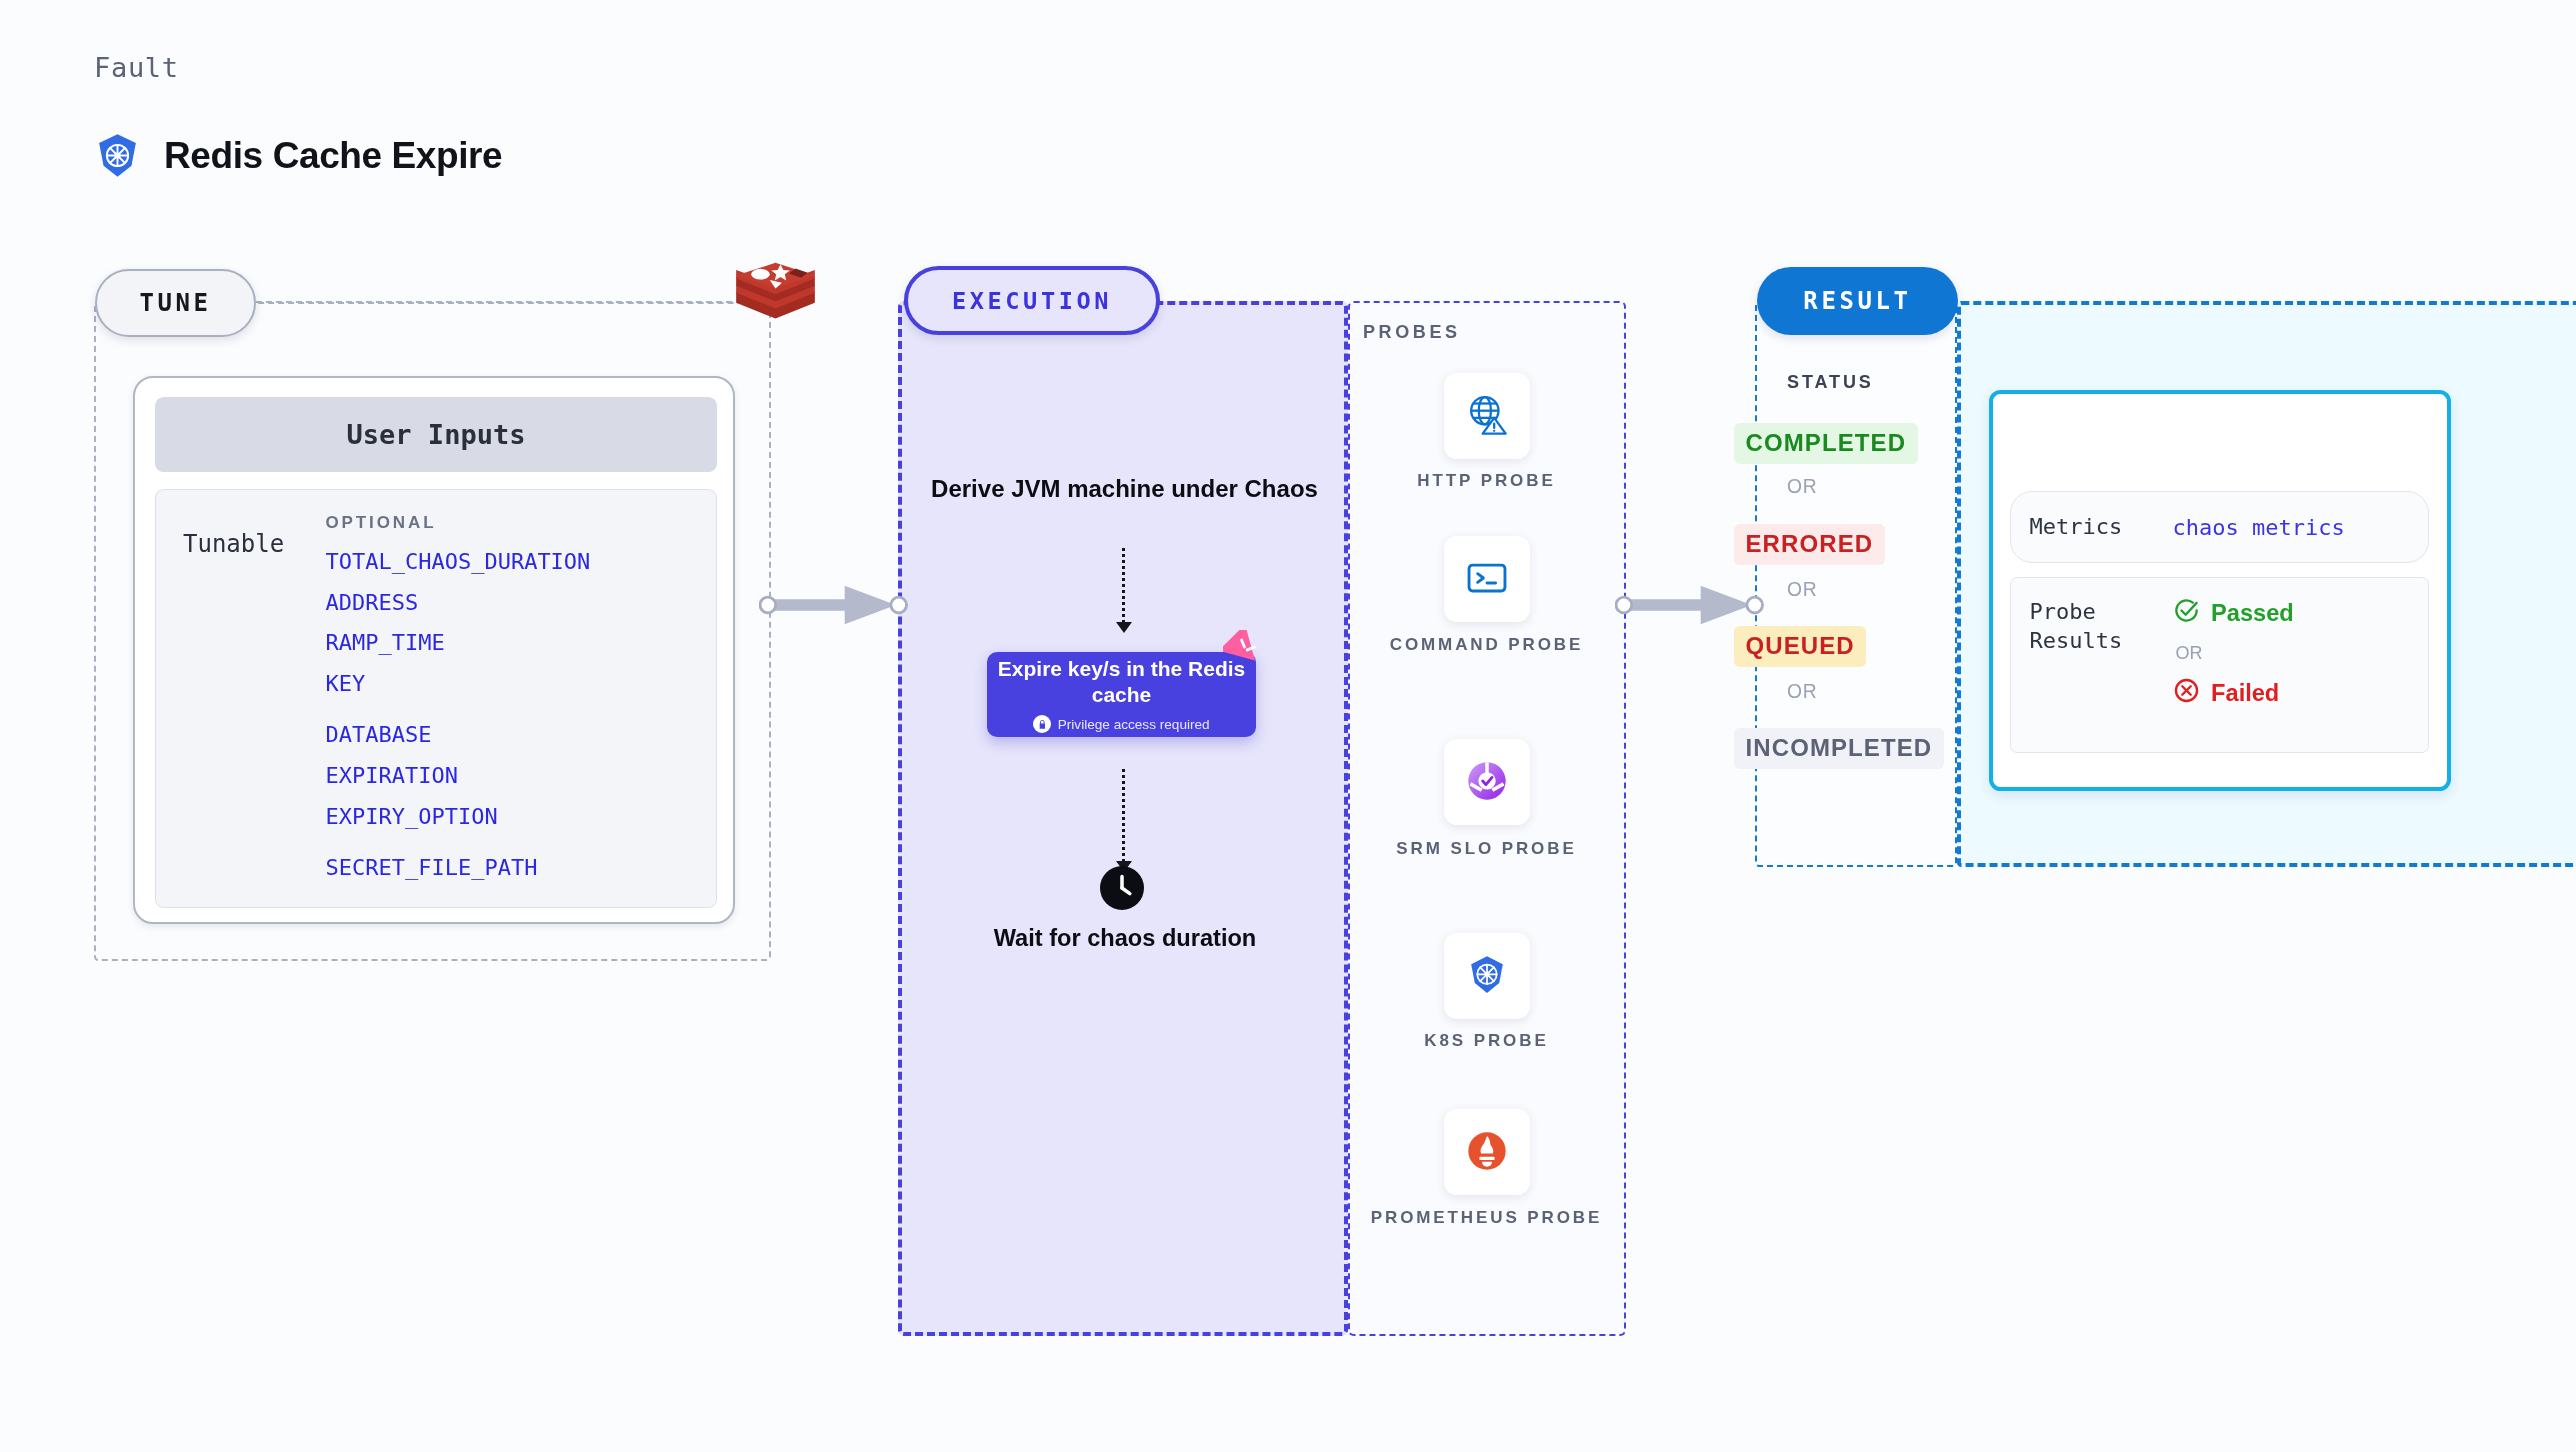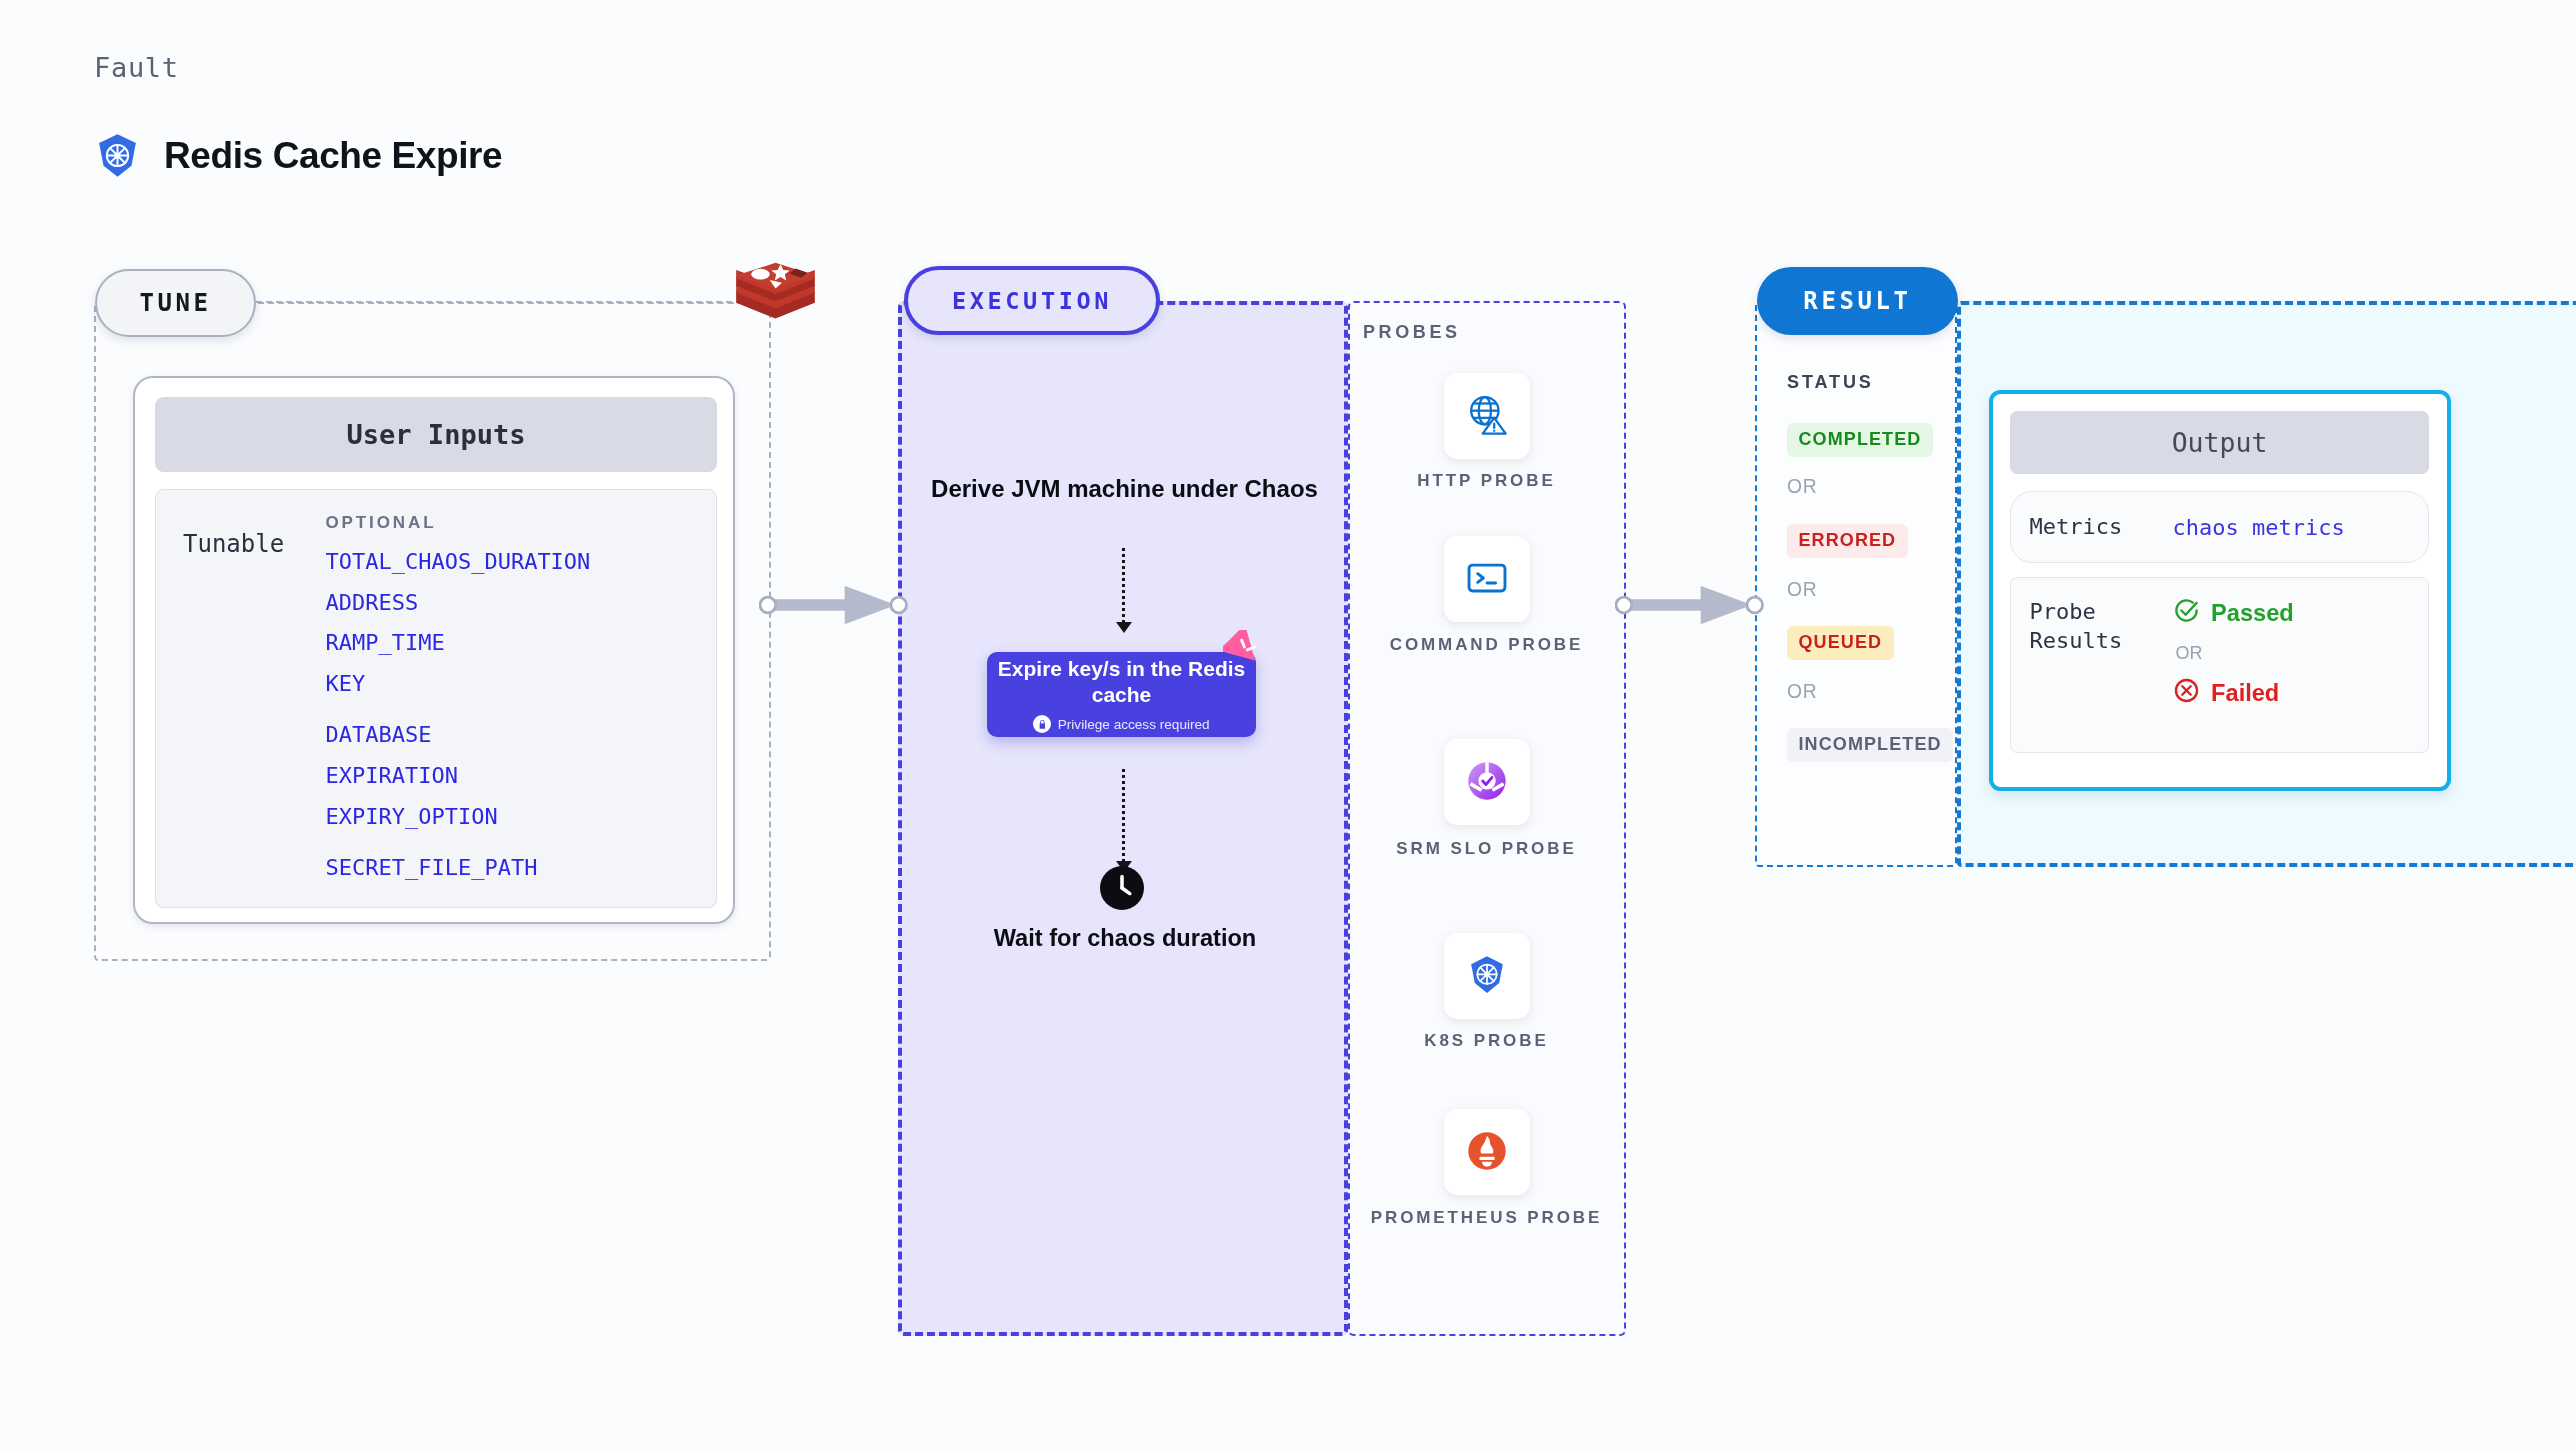--- a/index.html
+++ b/index.html
@@ -143,23 +143,23 @@
   }
   #result-pill {
     left: 1757px; top: 267px; width: 201px; height: 68px;
     background: #0f76d3; border: none; color: #fff; font-size: 24px;
   }
   .status-head {
     position: absolute; left: 1787px; top: 372px;
     font-size: 18px; letter-spacing: 2.9px; color: #3d4354; font-weight: 700;
   }
   .status-chip {
-    position: absolute; left: 1787px; border-radius: 5.7px;
+    position: absolute; left: 1734px; border-radius: 5.7px;
     display: inline-flex; align-items: center; justify-content: center;
-    padding: 6.4px 11.5px; font-size: 18px; font-weight: 700; letter-spacing: 1.1px;
+    padding: 6.4px 11.5px; font-size: 24px; font-weight: 700; letter-spacing: 1.1px;
   }
   .or-text { position: absolute; left: 1787px; font-size: 19.3px; color: #9aa1b2; letter-spacing: 0.7px; }
 
   .output-card {
     position: absolute; left: 1989px; top: 390px; width: 462px; height: 401px;
     background: #fff; border: 4.3px solid #13b0e6; border-radius: 11.5px;
     box-shadow: 0 4.3px 11.5px rgba(30,80,140,.12);
   }
   .output-title {
     position: absolute; left: 17px; top: 17px; width: 419px; height: 63px;
@@ -400,21 +400,20 @@
 
   <div class="status-chip" style="top:423px; background:#e3f7e4; color:#1a8a1f;">COMPLETED</div>
   <div class="or-text" style="top:476px;">OR</div>
   <div class="status-chip" style="top:524px; background:#fdeaea; color:#c92020;">ERRORED</div>
   <div class="or-text" style="top:579px;">OR</div>
   <div class="status-chip" style="top:626px; background:#fcedbf; color:#c92020;">QUEUED</div>
   <div class="or-text" style="top:681px;">OR</div>
   <div class="status-chip" style="top:728px; background:#f1f2f7; color:#5b6275;">INCOMPLETED</div>
 
   <div class="output-card">
-    <div class="output-title">Output</div>
 
     <div class="output-row" id="metrics-row">
       <div class="out-key">Metrics</div>
       <div class="out-val-link">chaos metrics</div>
     </div>
 
     <div class="output-row" id="probe-row">
       <div class="out-key">Probe Results</div>
       <div class="pr-col">
         <div class="pr-line" style="color:#22a02a;">

